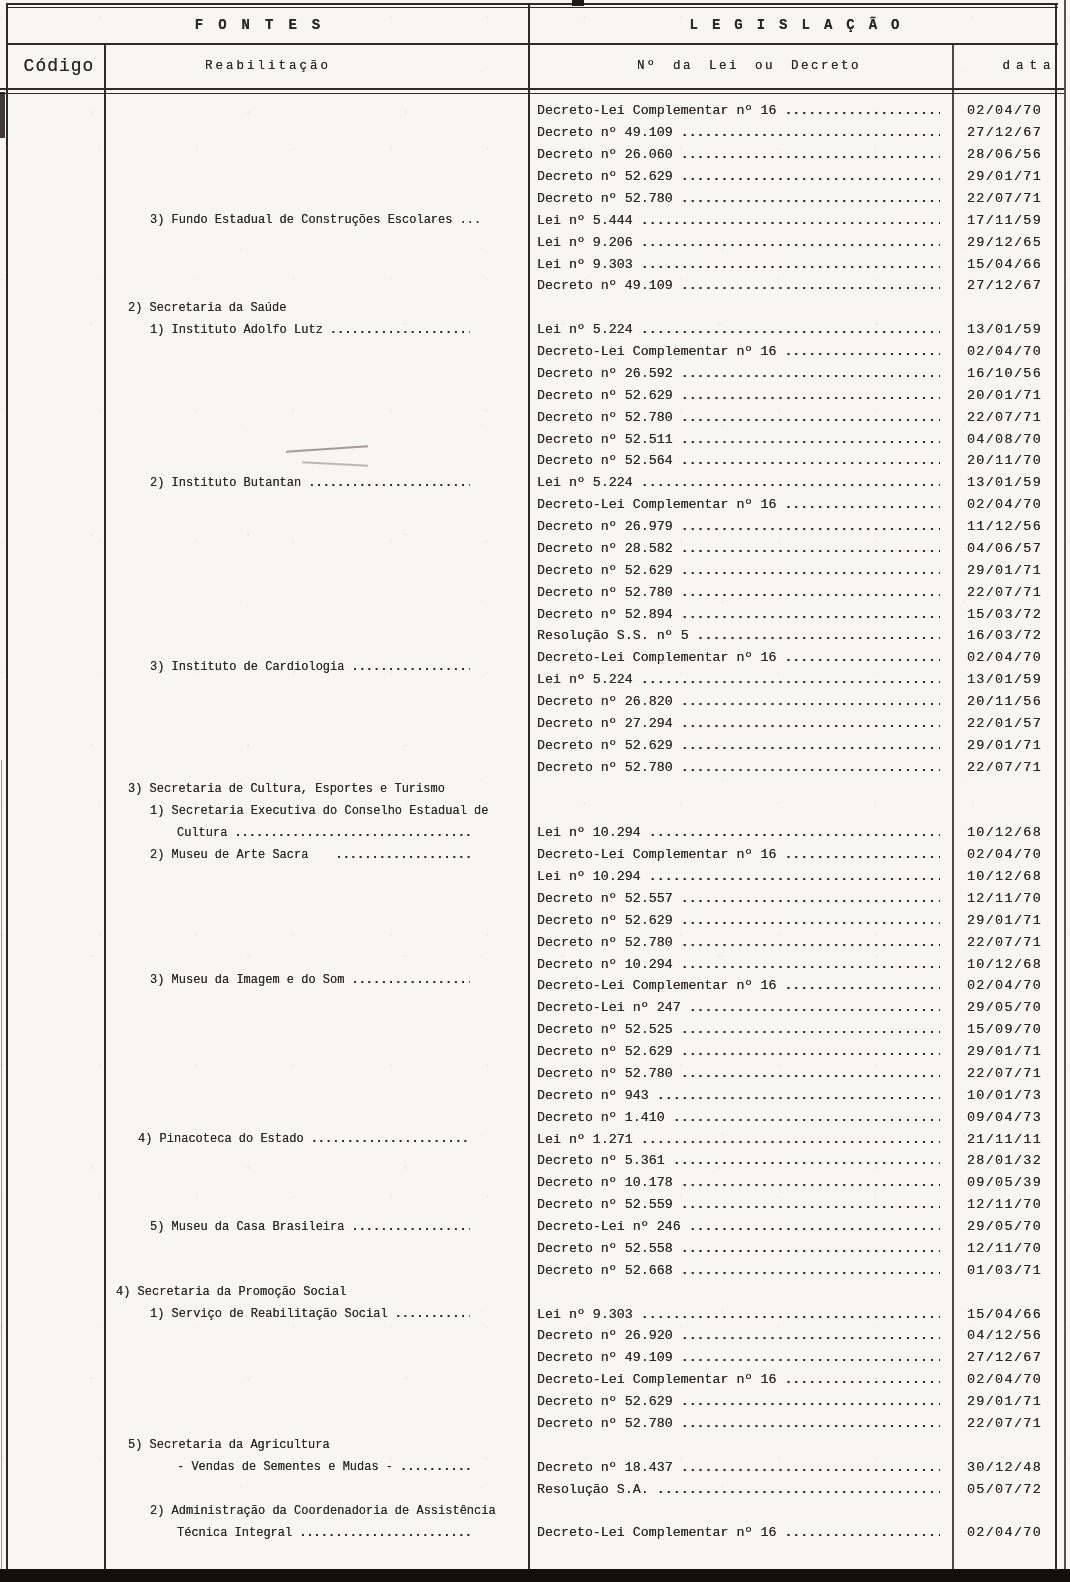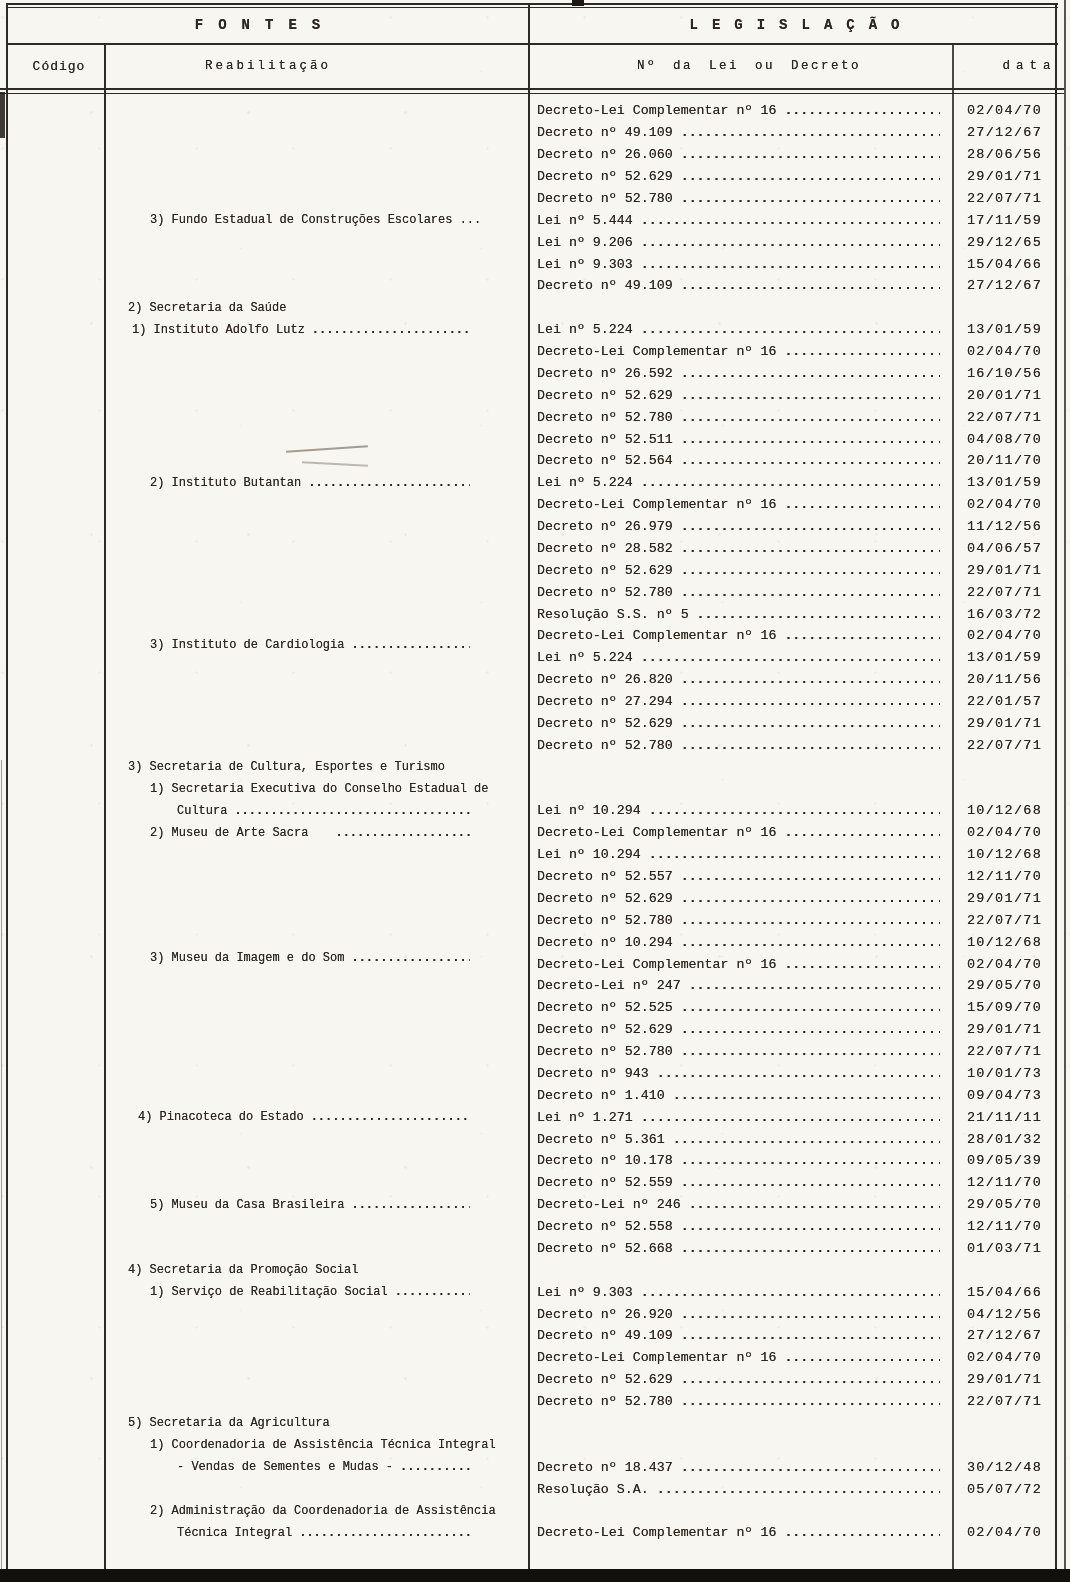--- a/index.html
+++ b/index.html
@@ -16,21 +16,21 @@
     color:#2b2620;
   }
   .t{ text-shadow:0 0 .4px rgba(43,38,32,.75); }
   
   .ln{ position:absolute; background:#2e2a25; }
   
   .hcell{ position:absolute; display:flex; align-items:center; justify-content:center;
           text-shadow:0 0 .5px rgba(43,38,32,.8); white-space:nowrap;margin-left:9px; }
   .h-fontes      { left:6px;   top:7px;  width:500px; height:36px; font-size:14px; letter-spacing:15px; font-weight:bold; }
   .h-legislacao  { left:528px; top:7px;  width:529px; height:36px; font-size:14px; letter-spacing:14px; font-weight:bold; }
-  .h-codigo      { left:6px;   top:45px; width:88px;  height:42px; font-size:13px; letter-spacing:1px; }
+  .h-codigo      { left:6px;   top:45px; width:88px;  height:42px; font-size:18px; letter-spacing:1px; }
   .h-espec       { left:104px; top:45px; width:310px; height:42px; font-size:12.5px; letter-spacing:3px; }
   .h-lei         { left:528px; top:45px; width:424px; height:42px; font-size:12.5px; letter-spacing:2.5px; word-spacing:6px; }
   .h-data        { left:968px; top:45px; width:105px; height:42px; font-size:12.5px; letter-spacing:6px; }
   
   .tbody{ position:absolute; left:0; top:100px; width:1070px; }
   .row{ display:flex; height:21.88px; align-items:center; padding-left:104px; box-sizing:border-box; }
   .c-espec{ flex:0 0 424px; display:flex; align-items:center; box-sizing:border-box;
             font-size:12px; white-space:nowrap; overflow:hidden; }
   .c-lei  { flex:0 0 424px; display:flex; align-items:center; box-sizing:border-box;
             padding-left:9px; font-size:13.3px; white-space:nowrap; overflow:hidden; }
@@ -130,21 +130,21 @@
         <div class="c-data t">27/12/67</div>
       </div>
       <div class="row">
         <div class="c-espec" style="padding-left: 24px;">
           <span class="t">2) Secretaria da Saúde</span>
         </div>
         <div class="c-lei"></div>
         <div class="c-data t"></div>
       </div>
       <div class="row">
-        <div class="c-espec" style="padding-left: 28px; align-items: flex-end;">
+        <div class="c-espec" style="padding-left: 46px; align-items: flex-end;">
           <span class="t">1) Instituto Adolfo Lutz</span>
           <span class="dots espec-dots t"></span>
         </div>
         <div class="c-lei">
           <span class="t">Lei nº 5.224</span>
           <span class="dots lei-dots t"></span>
         </div>
         <div class="c-data t">13/01/59</div>
       </div>
       <div class="row">
@@ -242,20 +242,28 @@
         <div class="c-espec"></div>
         <div class="c-lei">
           <span class="t">Decreto nº 52.780</span>
           <span class="dots lei-dots t"></span>
         </div>
         <div class="c-data t">22/07/71</div>
       </div>
       <div class="row">
         <div class="c-espec"></div>
         <div class="c-lei">
+          <span class="t">Decreto nº 52.894</span>
+          <span class="dots lei-dots t"></span>
+        </div>
+        <div class="c-data t">15/03/72</div>
+      </div>
+      <div class="row">
+        <div class="c-espec"></div>
+        <div class="c-lei">
           <span class="t">Resolução S.S. nº 5</span>
           <span class="dots lei-dots t"></span>
         </div>
         <div class="c-data t">16/03/72</div>
       </div>
       <div class="row">
         <div class="c-espec" style="padding-left: 46px; margin-top: 19px;">
           <span class="t">3) Instituto de Cardiologia</span>
           <span class="dots espec-dots t"></span>
         </div>
@@ -496,21 +504,21 @@
       </div>
       <div class="row">
         <div class="c-espec"></div>
         <div class="c-lei">
           <span class="t">Decreto nº 52.668</span>
           <span class="dots lei-dots t"></span>
         </div>
         <div class="c-data t">01/03/71</div>
       </div>
       <div class="row">
-        <div class="c-espec" style="padding-left: 24px; align-items: center;">
+        <div class="c-espec" style="padding-left: 12px; align-items: center;">
           <span class="t">4) Secretaria da Promoção Social</span>
         </div>
         <div class="c-lei"></div>
         <div class="c-data t"></div>
       </div>
       <div class="row">
         <div class="c-espec" style="padding-left: 46px;">
           <span class="t">1) Serviço de Reabilitação Social</span>
           <span class="dots espec-dots t"></span>
         </div>
@@ -556,27 +564,20 @@
         <div class="c-espec"></div>
         <div class="c-lei">
           <span class="t">Decreto nº 52.780</span>
           <span class="dots lei-dots t"></span>
         </div>
         <div class="c-data t">22/07/71</div>
       </div>
       <div class="row">
         <div class="c-espec" style="padding-left: 24px;">
           <span class="t">5) Secretaria da Agricultura</span>
-        </div>
-        <div class="c-lei"></div>
-        <div class="c-data t"></div>
-      </div>
-      <div class="row">
-        <div class="c-espec" style="padding-left: 46px;">
-          <span class="t">1) Coordenadoria de Assistência Técnica Integral</span>
         </div>
         <div class="c-lei"></div>
         <div class="c-data t"></div>
       </div>
       <div class="row">
         <div class="c-espec" style="padding-left: 73px;">
           <span class="t">- Vendas de Sementes e Mudas -</span>
           <span class="dots espec-dots t"></span>
         </div>
         <div class="c-lei">

